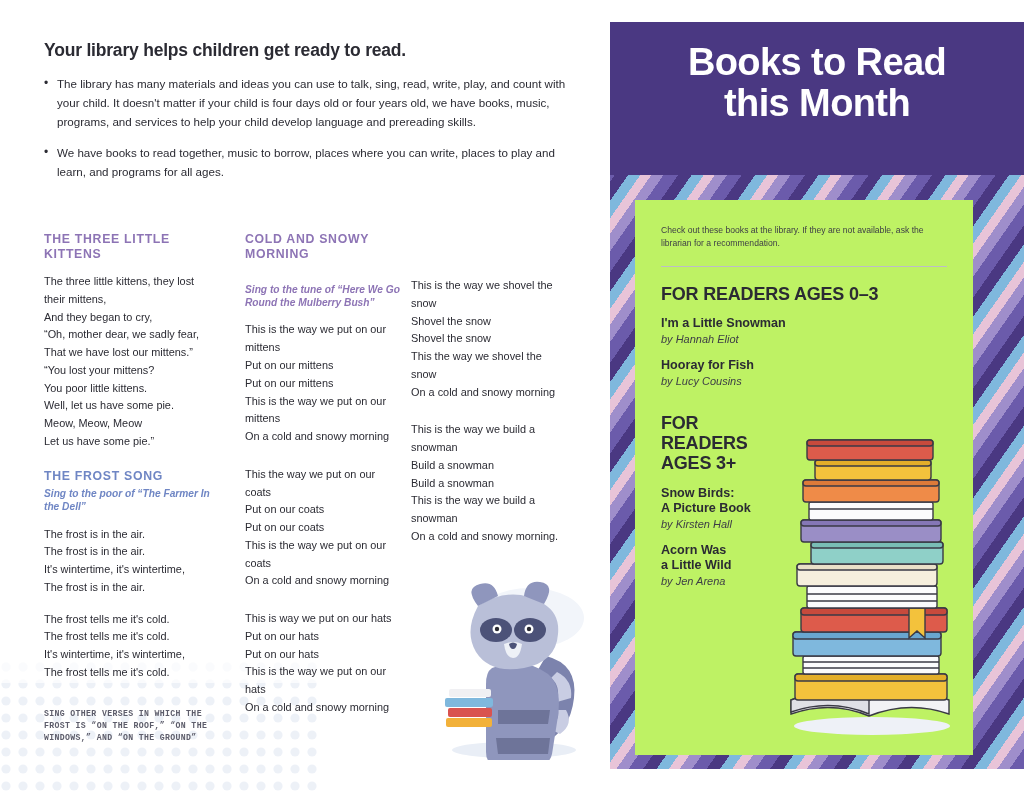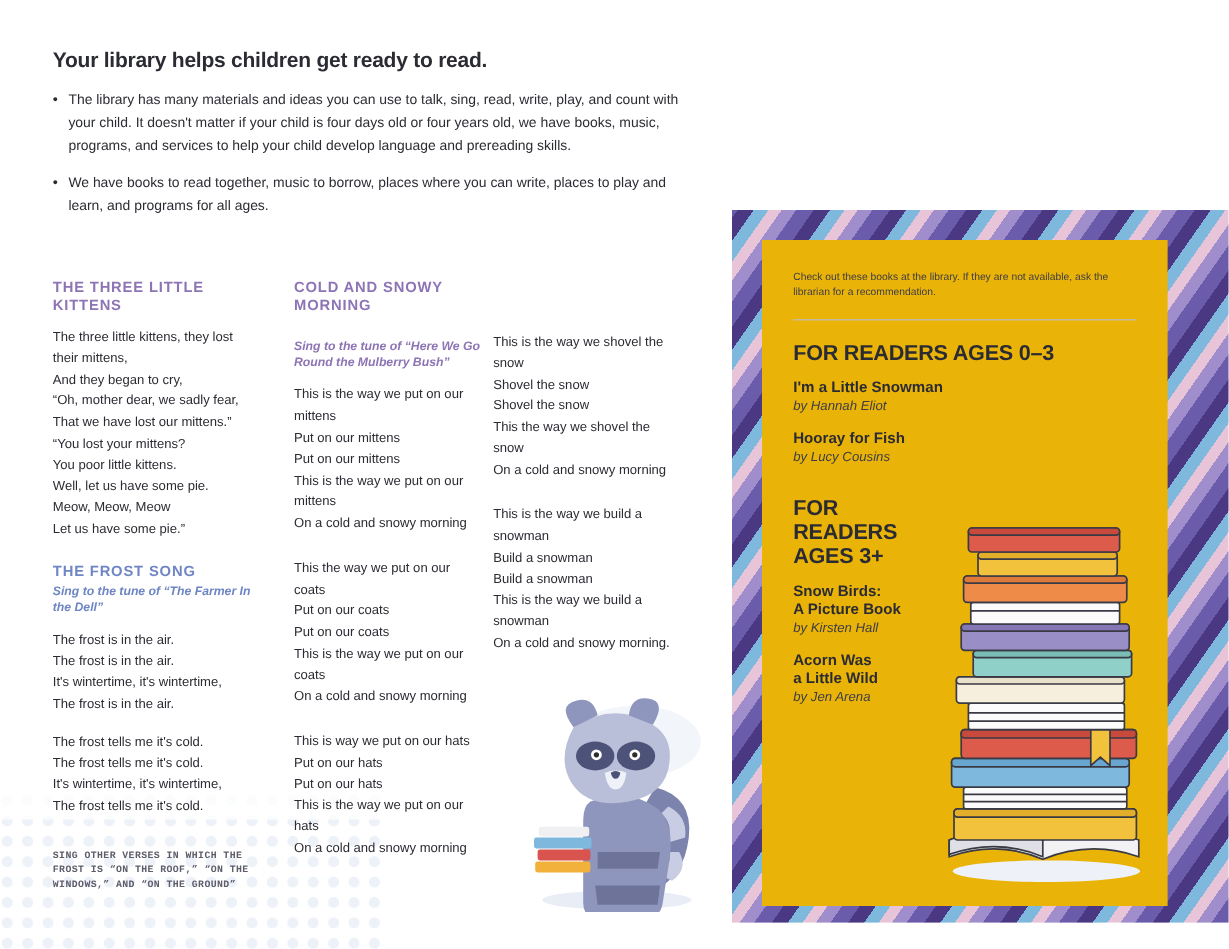--- a/index.html
+++ b/index.html
@@ -152,21 +152,21 @@
         #e8c4d8 22px, #e8c4d8 31px,
         #7fb8dd 31px, #7fb8dd 41px,
         #4a3882 41px, #4a3882 52px
       );
   }
   .card {
     position: absolute;
     left: 25px; top: 178px;
     width: 338px;
     height: 555px;
-    background: #eab308;
+    background: #bef264;
   }
   .card-inner { padding: 24px 26px 0 26px; }
   .card-note {
     font-size: 8.6px;
     line-height: 1.5;
     color: #3d3d46;
     margin: 0 0 16px 0;
   }
   .rule {
     height: 1px;
@@ -240,21 +240,21 @@
 That we have lost our mittens.”
 “You lost your mittens?
 You poor little kittens.
 Well, let us have some pie.
 Meow, Meow, Meow
 Let us have some pie.”</p>
         </div>
 
         <div style="margin-top:18px">
           <h2 class="song-title blue">THE FROST SONG</h2>
-          <p class="tune blue">Sing to the tune of
+          <p class="tune blue">Sing to the poor of
 “The Farmer In the Dell”</p>
           <p class="verse">The frost is in the air.
 The frost is in the air.
 It's wintertime, it's wintertime,
 The frost is in the air.</p>
           <p class="verse">The frost tells me it's cold.
 The frost tells me it's cold.
 It's wintertime, it's wintertime,
 The frost tells me it's cold.</p>
           <p class="footnote">SING OTHER VERSES IN WHICH THE
@@ -339,20 +339,24 @@
         <rect x="28" y="158" width="46" height="9" rx="2" fill="#f2b13a"></rect>
         <rect x="30" y="148" width="44" height="9" rx="2" fill="#d9534f"></rect>
         <rect x="27" y="138" width="48" height="9" rx="2" fill="#7fb8dd"></rect>
         <rect x="31" y="129" width="42" height="8" rx="2" fill="#f0f0f3"></rect>
       </g>
     </svg>
   </div>
 
   <div class="right">
     <div class="stripes"></div>
+    <div class="right-top">
+      <div class="right-title">Books to Read
+this Month</div>
+    </div>
 
     <div class="card">
       <div class="card-inner">
         <p class="card-note">Check out these books at the library. If they are not available, ask the librarian for a recommendation.</p>
         <div class="rule"></div>
 
         <h3 class="age-head">FOR READERS AGES 0–3</h3>
         <div class="book">
           <div class="book-title">I'm a Little Snowman</div>
           <div class="book-author">by Hannah Eliot</div>

